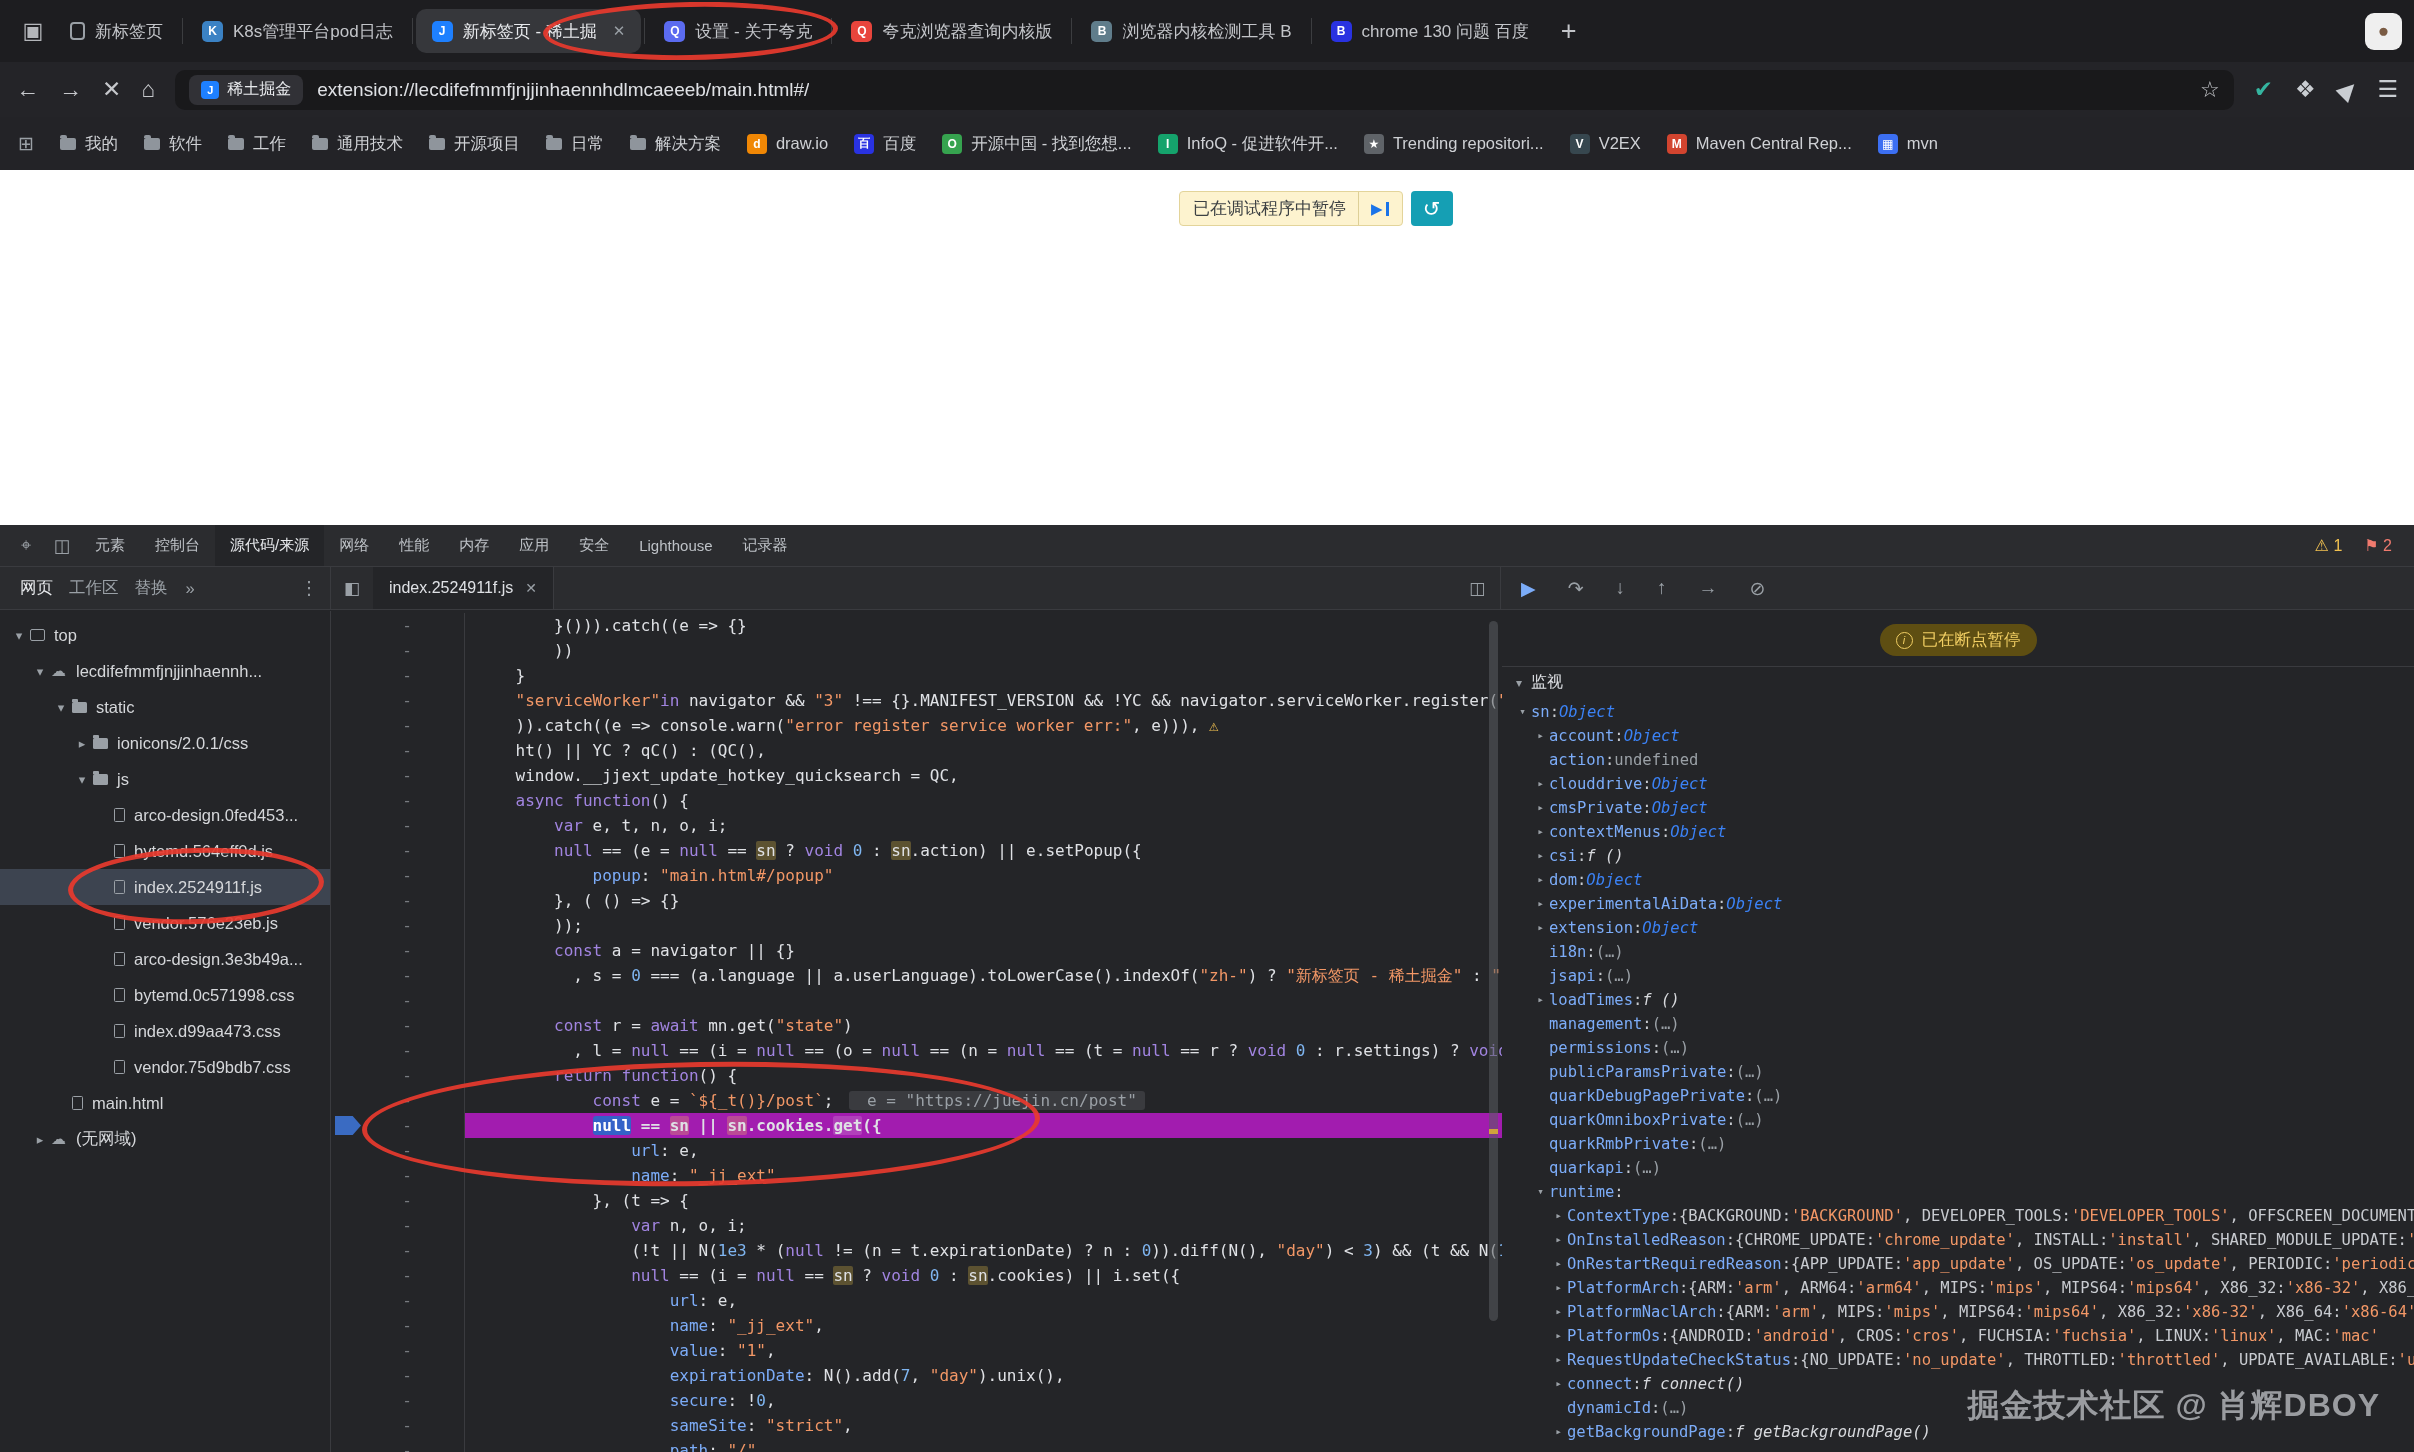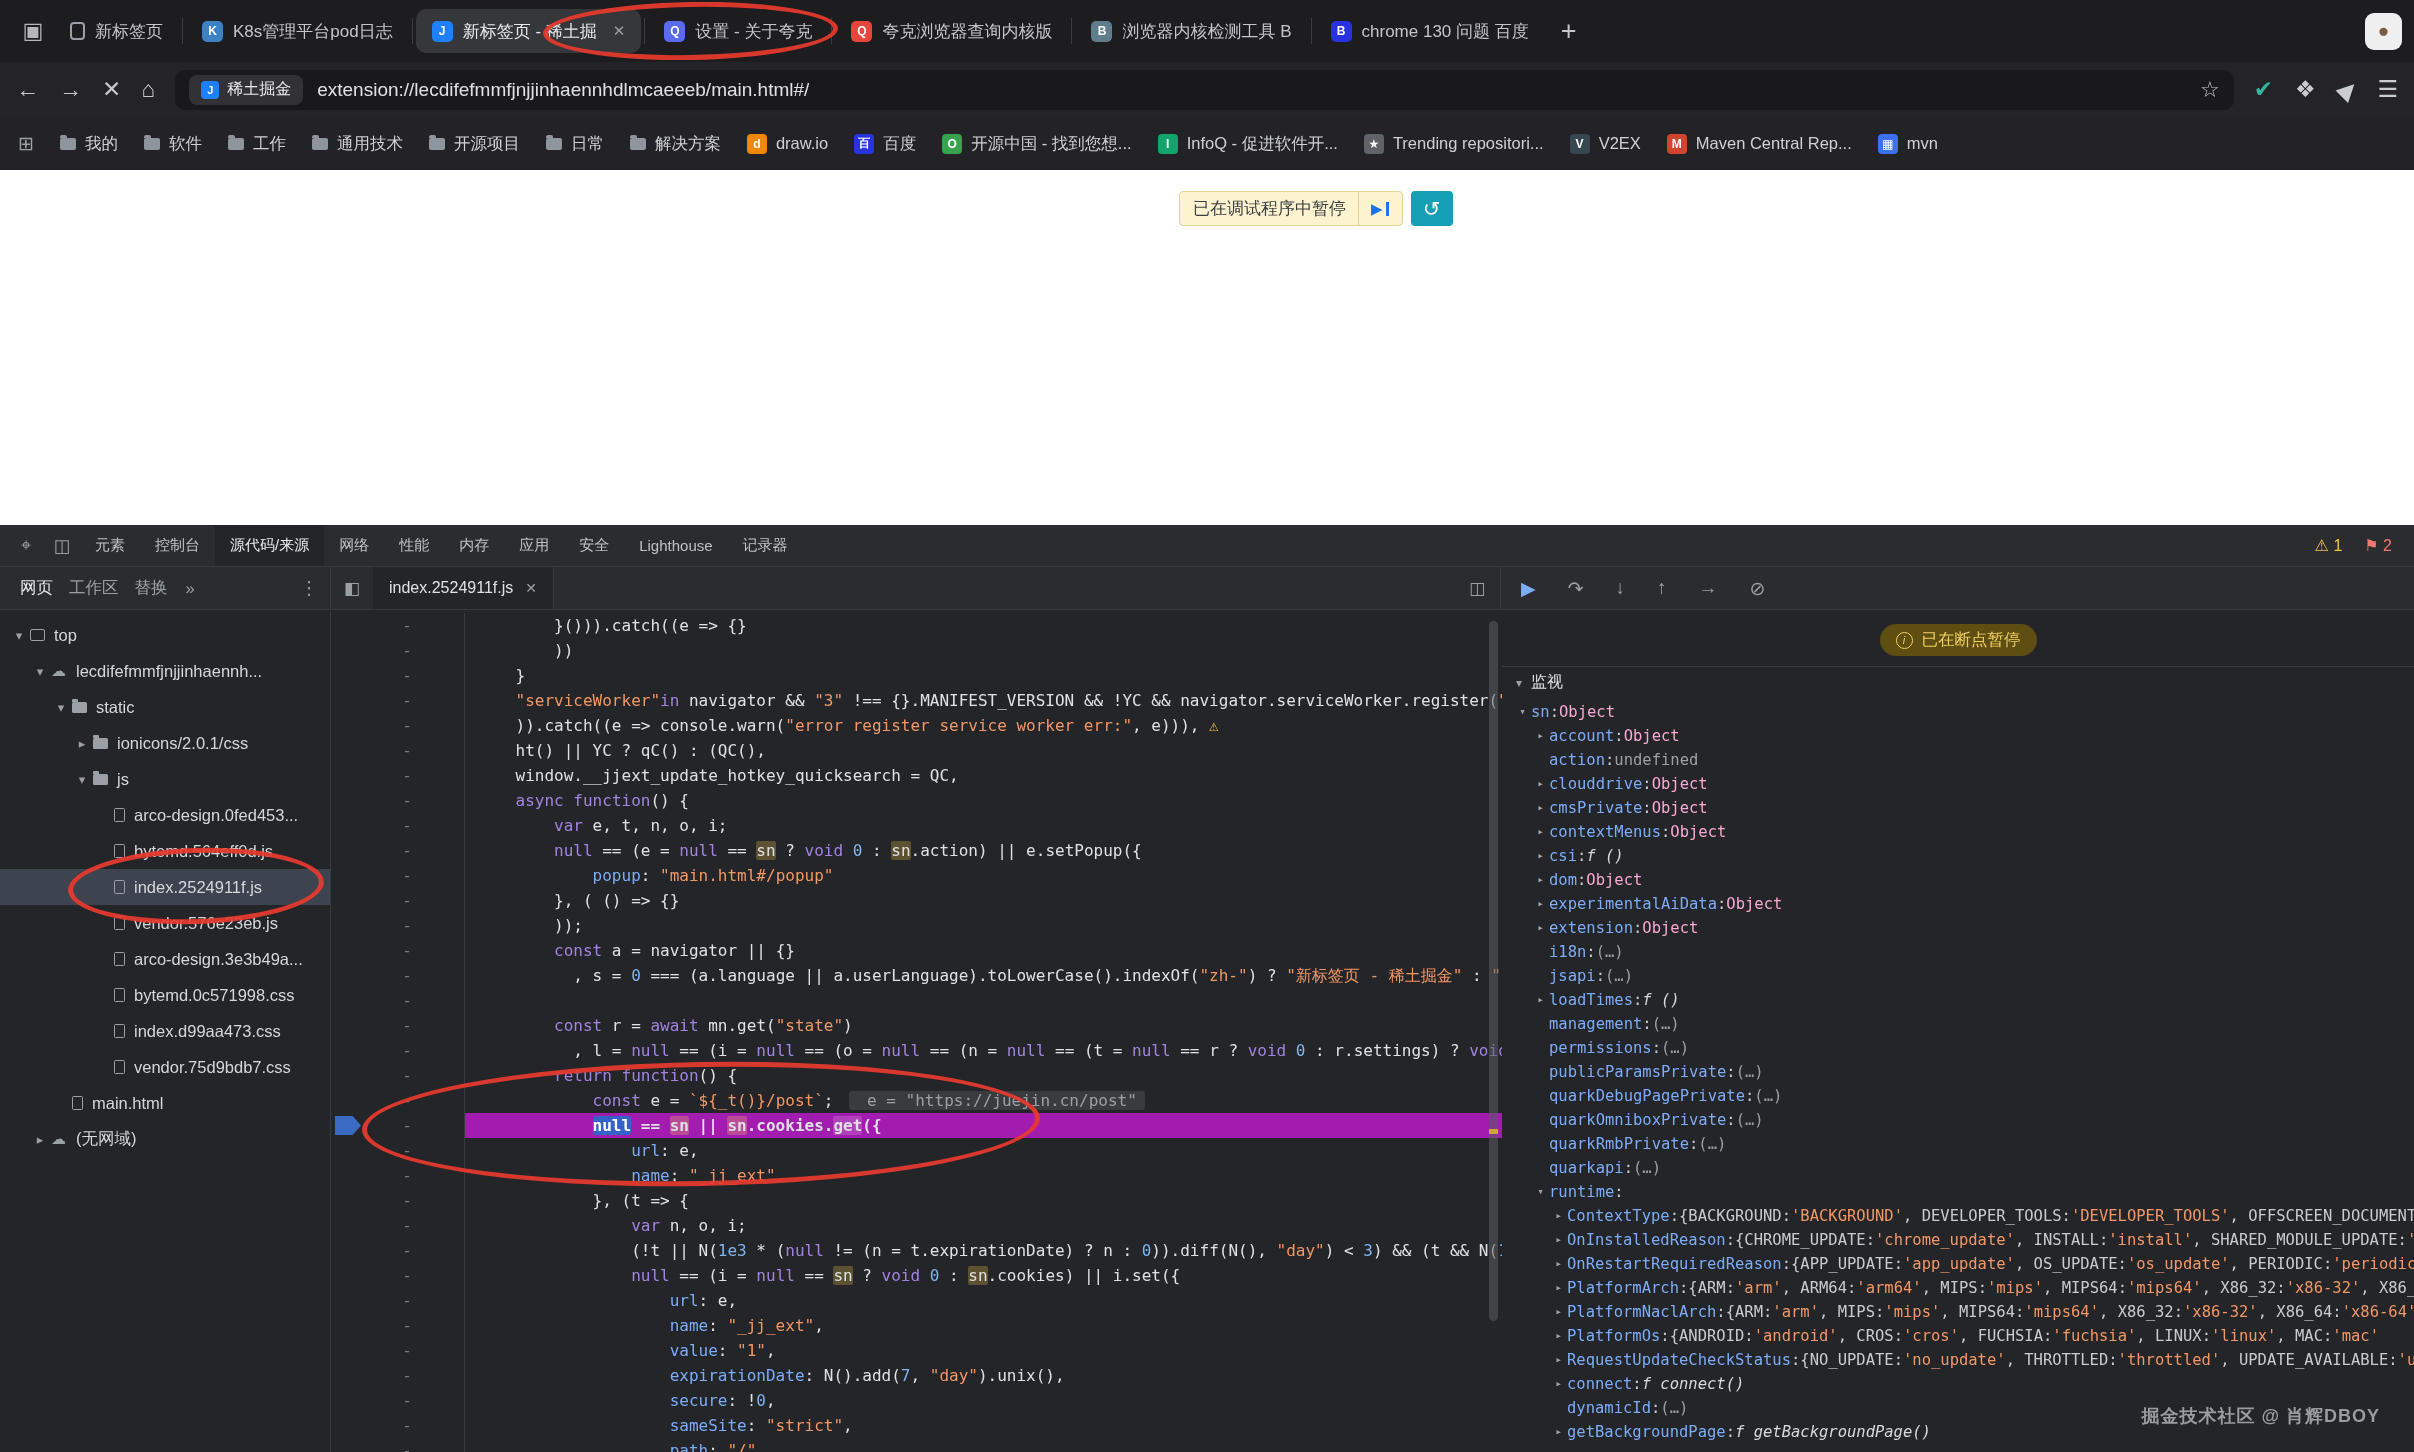--- a/index.html
+++ b/index.html
@@ -101,24 +101,24 @@
   .dt-right { width:913px; border-left:1px solid #3a3b3f; margin-left:-1px; overflow:hidden; background:#242528; }
   .paused-badge { margin:13px auto 10px; width:max-content; background:#5e4e12; color:#f2cf63; border-radius:16px; padding:5px 16px; font-size:16.5px; display:flex; gap:9px; align-items:center; }
   .info-i { width:17px; height:17px; border:1.5px solid #f2cf63; border-radius:50%; font-size:11px; display:flex; align-items:center; justify-content:center; font-style:italic; flex:0 0 auto; }
   .watch-header { display:flex; align-items:center; gap:9px; padding:5px 0 7px 14px; color:#dfe1e5; font-size:16px; border-top:1px solid #3a3b3f; }
   .watch-header .tri { color:#9aa0a6; font-size:12px; }
   .watch { font-family:"DejaVu Sans Mono",monospace; font-size:15.5px; }
   .w-row { height:24px; line-height:24px; display:flex; white-space:nowrap; overflow:hidden; }
   .w-arrow { width:17px; color:#9aa0a6; font-size:11px; text-align:center; flex:0 0 auto; }
   .w-name { color:#7cacf8; }
   .w-colon { color:#c8cbd0; }
-  .v-ob { color:#f9a8d4; } .v-gr { color:#9aa0a6; } .v-fn { color:#d7d9dd; font-style:italic; }
+  .v-ob { color:#3b82f6;font-style:italic; } .v-gr { color:#9aa0a6; } .v-fn { color:#d7d9dd; font-style:italic; }
   .v-pl { color:#c8cbd0; } .v-st { color:#f29766; }
 
-  .watermark { position:absolute; right:34px; bottom:24px; color:#9a9ca0; font-size:18px; font-weight:bold; letter-spacing:1px; }
+  .watermark { position:absolute; right:34px; bottom:24px; color:#9a9ca0; font-size:32px; font-weight:bold; letter-spacing:1px; }
 
   .red-ellipse { position:absolute; border:5px solid rgba(232,57,46,.92); border-radius:50%; pointer-events:none; }
   .re-1 { left:543px; top:2px; width:295px; height:58px; transform:rotate(-1deg); }
   .re-2 { left:68px; top:848px; width:256px; height:76px; transform:rotate(-2deg); }
   .re-3 { left:362px; top:1062px; width:678px; height:124px; transform:rotate(-1deg); }
 </style>
 </head>
 <body>
 
 <div id="app">

